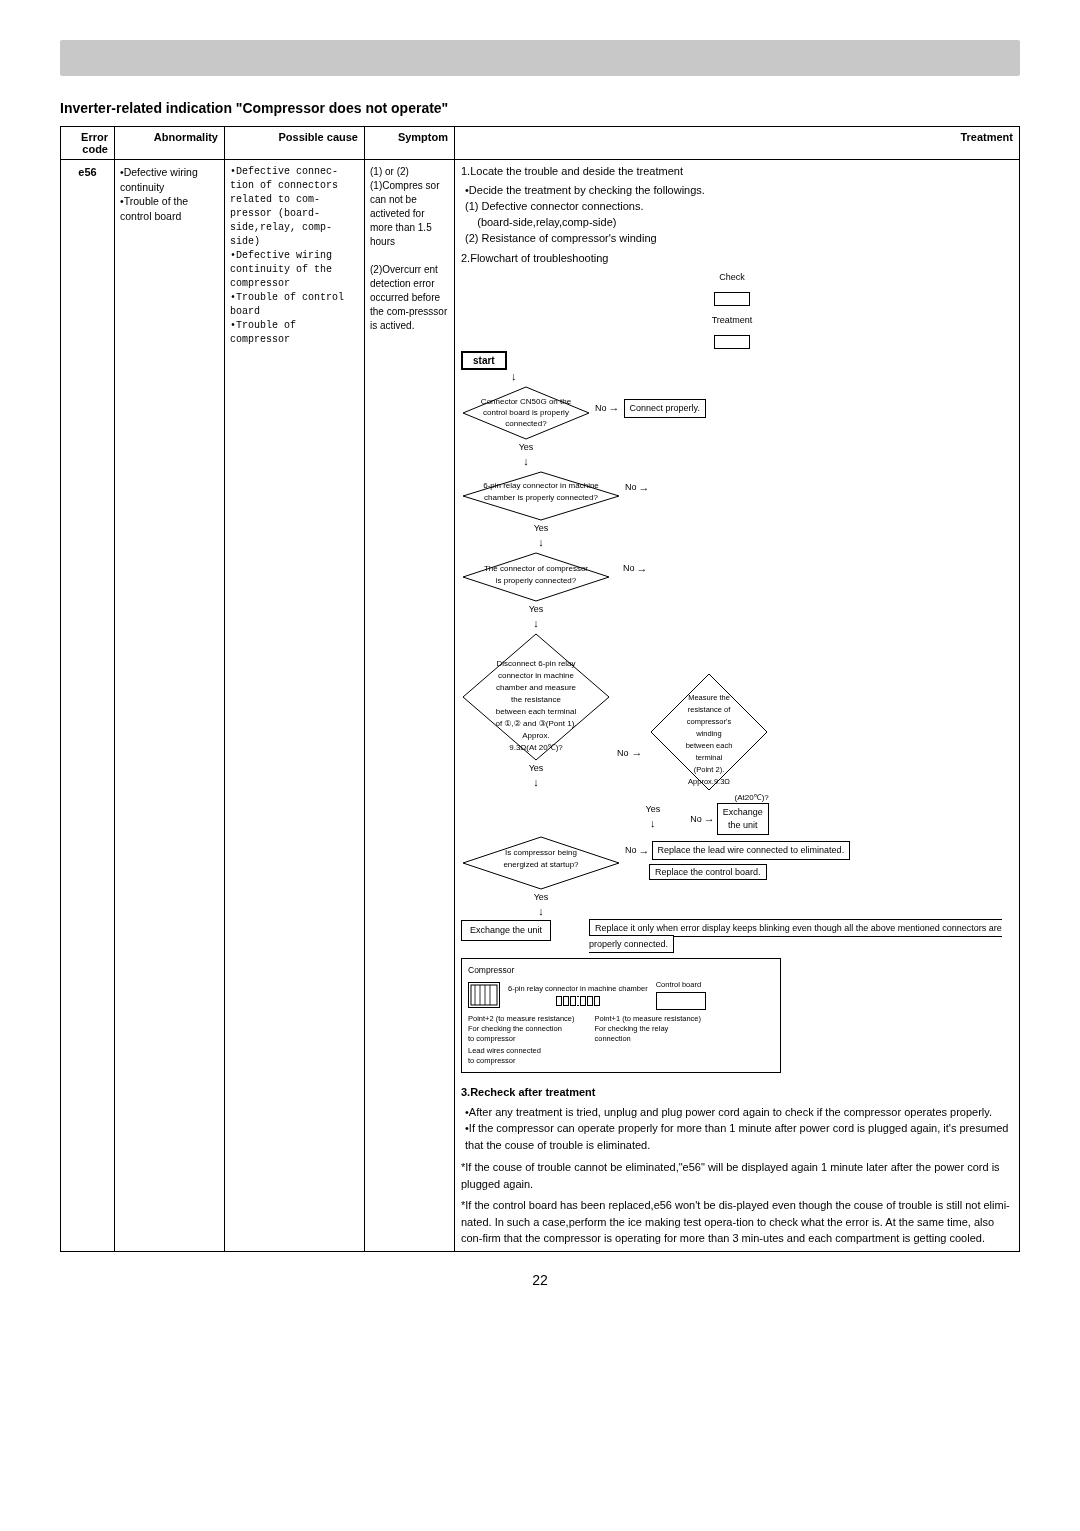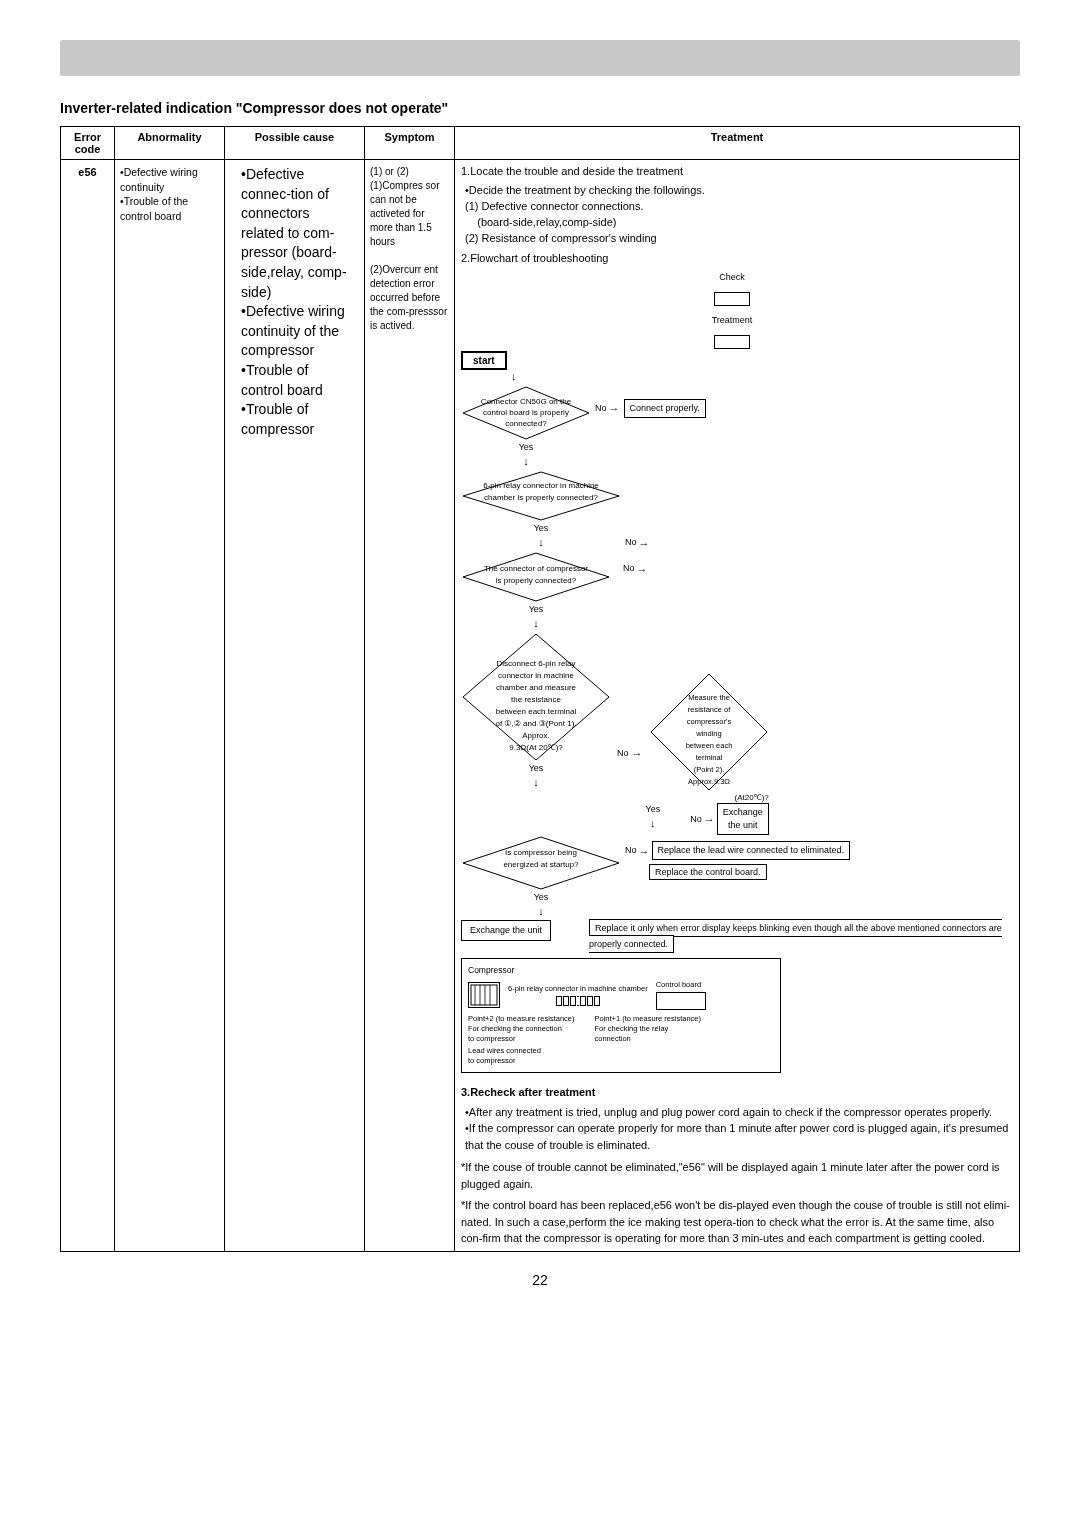--- a/index.html
+++ b/index.html
@@ -36,21 +36,21 @@
     }
     .main-table th, .main-table td {
       border: 1.5px solid #000;
       vertical-align: top;
       padding: 4px 6px;
       font-size: 11px;
     }
     .main-table th {
       background: #fff;
       font-weight: bold;
-      text-align: center;
+      text-align: right;
       font-size: 11px;
     }
     .col-error { width: 54px; }
     .col-abnorm { width: 110px; }
     .col-cause { width: 140px; }
     .col-symptom { width: 90px; }
     .col-treatment { width: auto; }
 
     .treatment-cell {
       padding: 6px 8px;
@@ -114,21 +114,21 @@
       <tr>
 
         <td style="text-align:center; font-weight:bold; vertical-align:top; padding:6px 4px;">
           <span>e56</span>
         </td>
 
         <td style="vertical-align:top; padding:5px 5px; font-size:10.5px; line-height:1.4;">
           <span>•Defective wiring continuity<br>•Trouble of the control board</span>
         </td>
 
-        <td style="vertical-align:top; padding:5px 16px; font-size:14px; line-height:1.4;">
+        <td style="vertical-align:top; padding:5px 5px; font-size:10px; line-height:1.4;font-family:Liberation Mono, monospace;">
           <span>
             •Defective connec-tion of connectors related to com-pressor (board-side,relay, comp-side)<br>
             •Defective wiring continuity of the compressor<br>
             •Trouble of control board<br>
             •Trouble of compressor
           </span>
         </td>
 
         <td style="vertical-align:top; padding:5px 5px; font-size:10px; line-height:1.4;">
           <span>
@@ -184,21 +184,21 @@
                   <div style="font-size:9px; margin-left:0;">Yes</div>
                   <div>↓</div>
                 </div>
                 <div style="display:flex; align-items:center; margin-top:14px;">
                   <span style="font-size:9px; margin-right:2px;">No</span>
                   <span style="font-size:11px;">→</span>
                   <span class="box-rect" style="margin-left:4px;">Connect properly.</span>
                 </div>
               </div>
 
-              <div style="display:flex; align-items:flex-end; gap:4px; margin-left:0px;">
+              <div style="display:flex; align-items:flex-start; gap:4px; margin-left:0px;">
                 <div style="display:flex; flex-direction:column; align-items:center;">
                   <div class="diamond-wrap">
                     <svg width="160" height="52">
                       <polygon points="80,2 158,26 80,50 2,26" fill="white" stroke="black" stroke-width="1"></polygon>
                       <text x="80" y="18" text-anchor="middle" font-size="8">6-pin relay connector in machine</text>
                       <text x="80" y="30" text-anchor="middle" font-size="8">chamber is properly connected?</text>
                     </svg>
                   </div>
                   <div style="font-size:9px;">Yes</div>
                   <div>↓</div>

